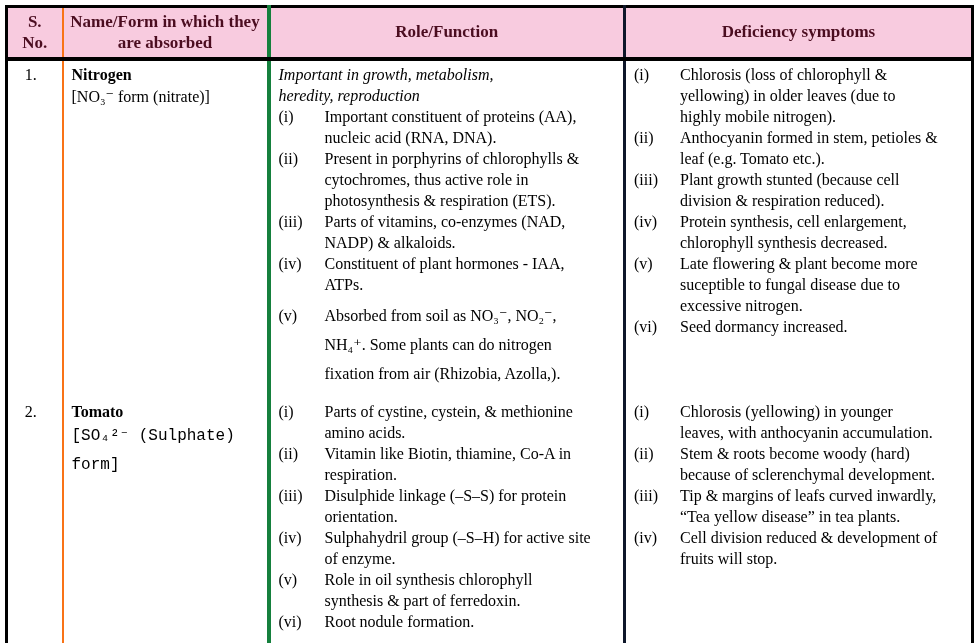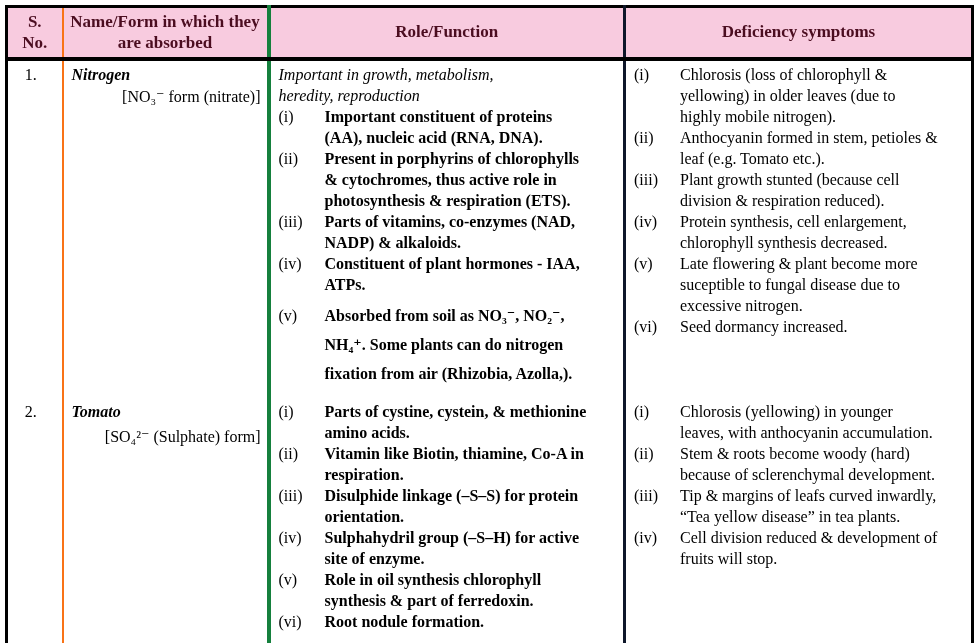--- a/index.html
+++ b/index.html
@@ -48,30 +48,30 @@
     vertical-align: top;
     font-size: 16px;
     line-height: 21px;
     padding: 3px 6px 0 8px;
   }
   tr.r1 td { height: 334px; }
   tr.r2 td { height: 246px; }
 
   td.sno { text-align: center; padding-left: 2px; padding-right: 10px; }
 
-  .nm { font-weight: bold; font-style: italic; }
-  .form { line-height: 24px; text-align: right; }
-  tr.r2 .form { line-height: 29px; }
+  .nm { font-weight: bold; }
+  .form { line-height: 24px; }
+  tr.r2 .form { line-height: 29px; font-family: Liberation Mono, monospace; }
 
   .intro { max-width: 255px; font-style: italic; }
 
   .li { display: flex; align-items: flex-start; }
   .li .num { flex: 0 0 46px; }
   .li .txt { flex: 1; }
-  td.c3 .li .txt { max-width: 268px; font-weight: bold; }
+  td.c3 .li .txt { max-width: 268px; }
   td.c4 .li .txt { max-width: 260px; }
 
   .li.tall { line-height: 29px; margin-top: 6px; }
 </style>
 </head>
 <body>
 
 <div class="page">
   <table class="nutrient">
     <colgroup>

